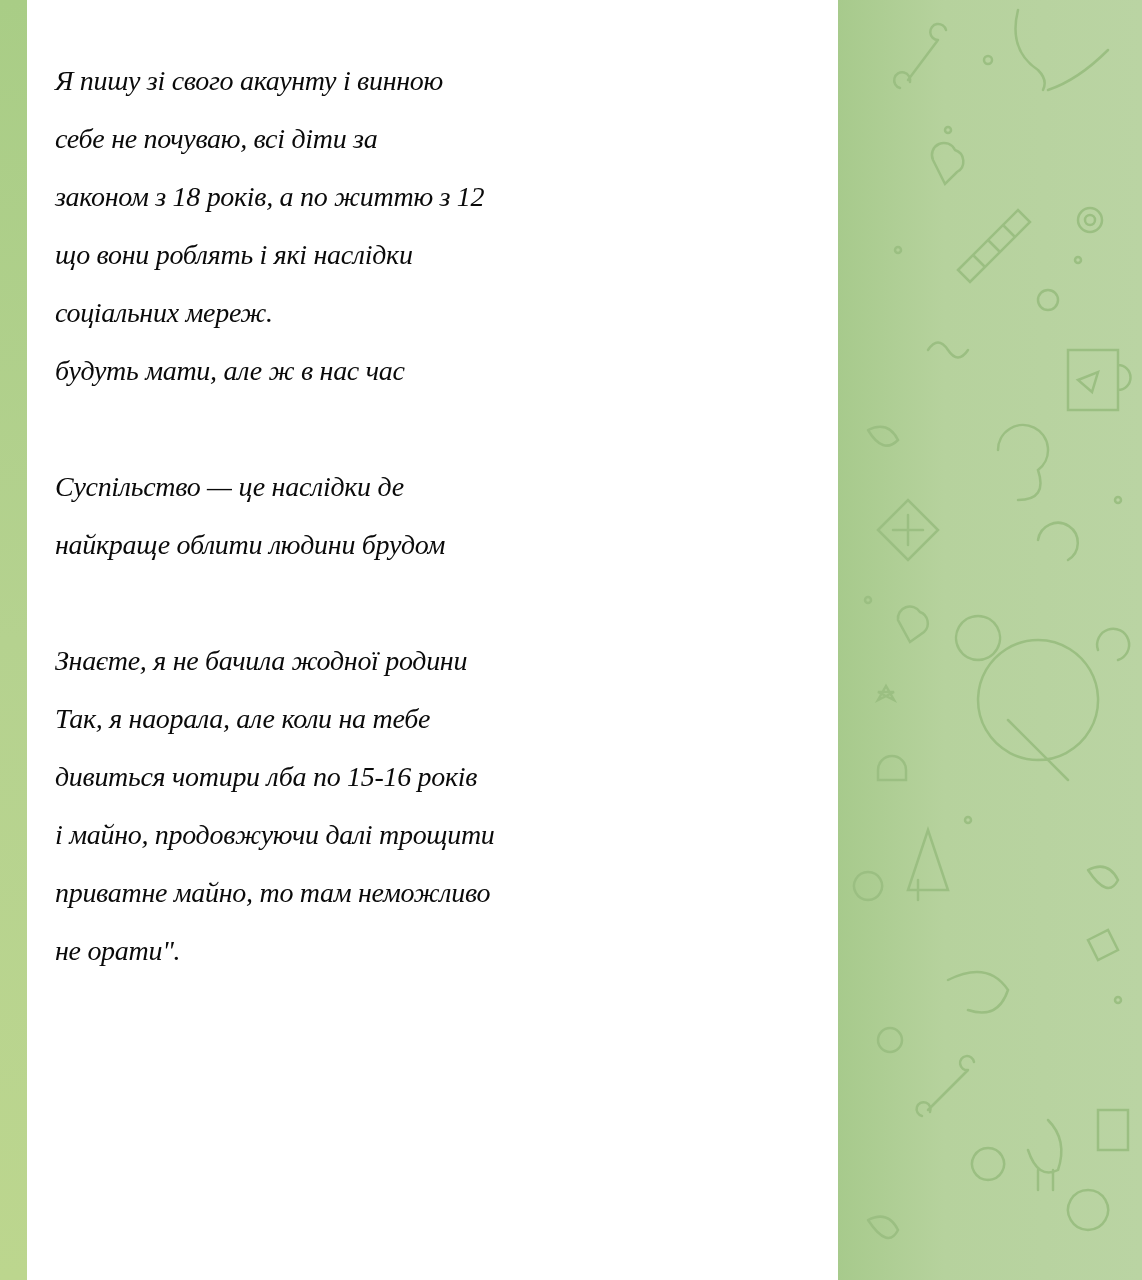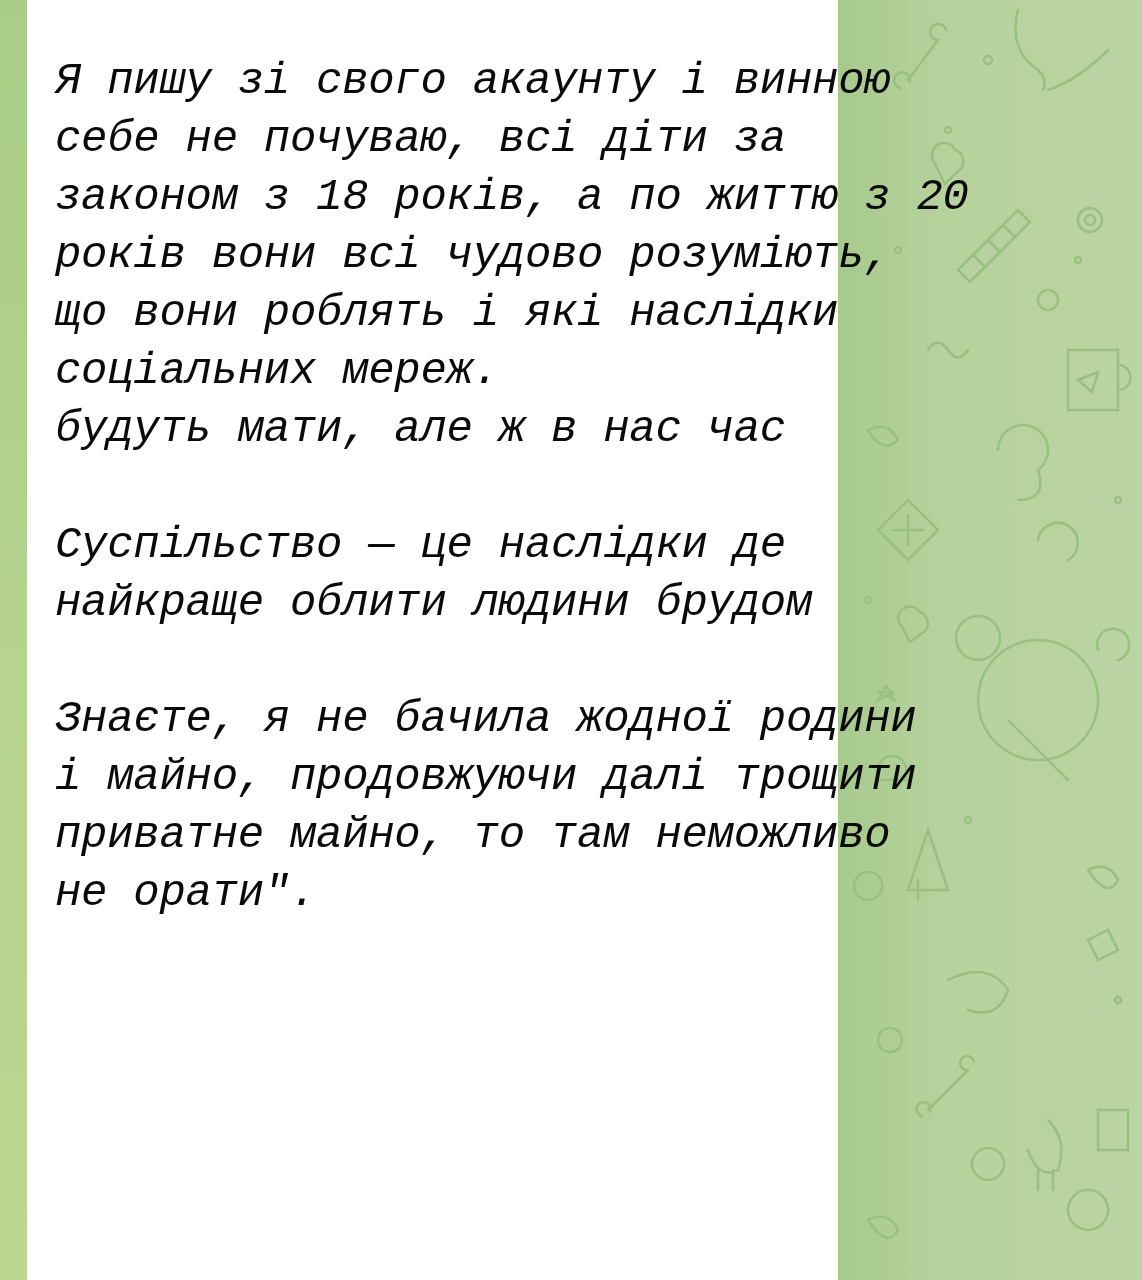--- a/index.html
+++ b/index.html
@@ -47,23 +47,23 @@
       top: 0;
       width: 811px;
       height: 1280px;
       background: #ffffff;
     }
     .message-text {
       position: absolute;
       left: 55px;
       top: 52px;
       width: 770px;
-      font-family: Liberation Mono, monospace;
+      font-family: Liberation Serif, serif;
       font-style: italic;
-      font-size: 44px;
+      font-size: 28px;
       line-height: 58px;
       color: #0a0a0a;
       letter-spacing: -0.3px;
     }
     .para {
       margin: 0 0 58px 0;
     }
     .line {
       display: block;
       white-space: nowrap;
@@ -121,29 +121,30 @@
   </svg>
 </div>
 
 <div class="bubble">
 </div>
 
 <div class="message-text">
   <p class="para">
     <span class="line">Я пишу зі свого акаунту і винною</span>
     <span class="line">себе не почуваю, всі діти за</span>
-    <span class="line">законом з 18 років, а по життю з 20</span>
-    <span class="line">років вони всі чудово розуміють,</span>
+    <span class="line">законом з 18 років, а по життю з 12</span>
     <span class="line">що вони роблять і які наслідки</span>
     <span class="line">соціальних мереж.</span>
     <span class="line">будуть мати, але ж в нас час</span>
   </p>
   <p class="para">
     <span class="line">Суспільство — це наслідки де</span>
     <span class="line">найкраще облити людини брудом</span>
   </p>
   <p class="para">
     <span class="line">Знаєте, я не бачила жодної родини</span>
+    <span class="line">Так, я наорала, але коли на тебе</span>
+    <span class="line">дивиться чотири лба по 15-16 років</span>
     <span class="line">і майно, продовжуючи далі трощити</span>
     <span class="line">приватне майно, то там неможливо</span>
     <span class="line">не орати".</span>
   </p>
 </div>
 
 </body></html>

